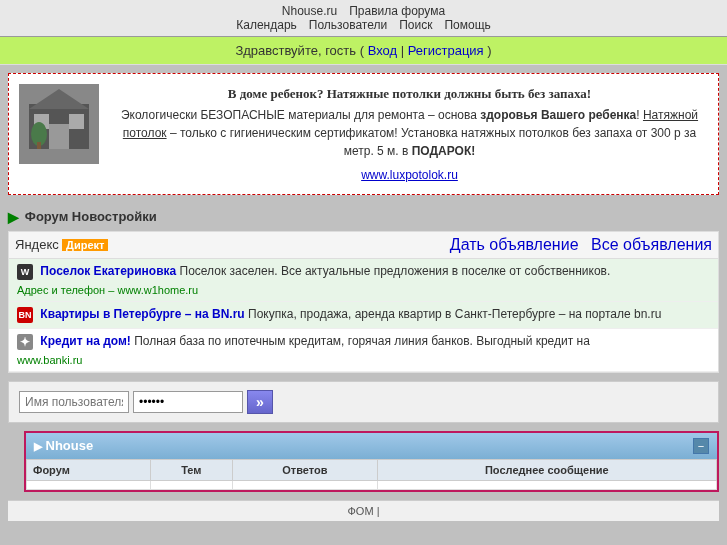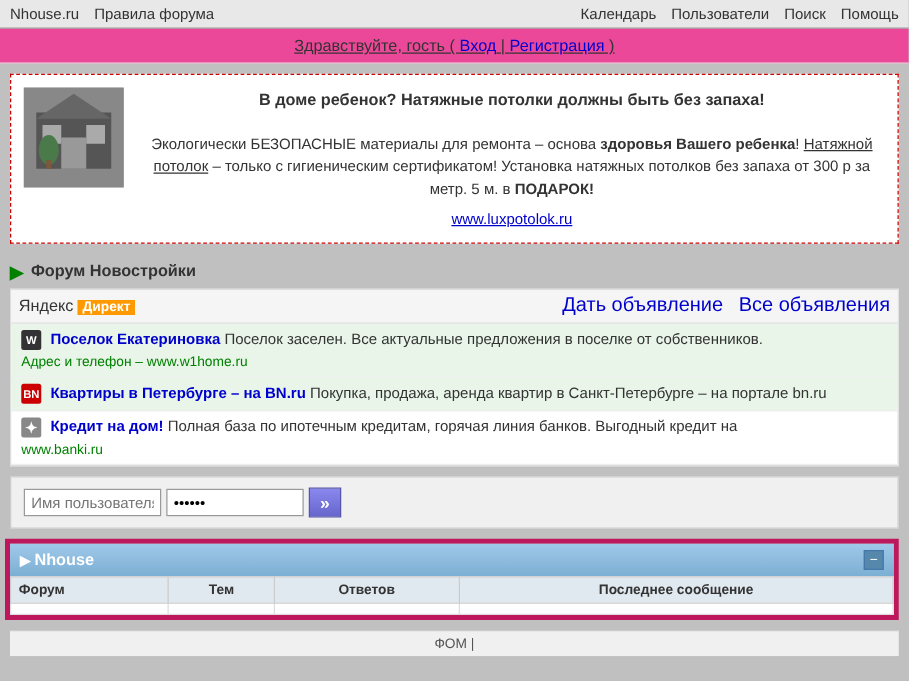--- a/index.html
+++ b/index.html
@@ -10,40 +10,41 @@
       color: #333;
     }
 
     
     #top-nav {
       background: #e8e8e8;
       border-bottom: 1px solid #999;
       padding: 4px 8px;
       display: flex;
       justify-content: space-between;
+      align-items: center;
+      flex-direction: column;
     }
     .nav-left, .nav-right {
       display: flex;
       gap: 12px;
     }
     .nav-link {
       color: #333;
       text-decoration: none;
       font-size: 12px;
       cursor: pointer;
     }
 
     
     #welcome-bar {
-      background: #ec4899;
+      background: #bef264;
       border-bottom: 1px solid #ddd;
       text-align: center;
       padding: 6px;
       font-size: 13px;
-      text-decoration: underline;
     }
     #welcome-bar a {
       color: #0000cc;
       text-decoration: none;
     }
 
     
     #ad-banner {
       background: #fff;
       border: 1px dashed #cc0000;
@@ -67,21 +68,22 @@
     #ad-content {
       flex: 1;
       font-size: 12px;
       line-height: 1.5;
       text-align: center;
     }
     #ad-content .ad-title {
       font-weight: bold;
       font-size: 13px;
       display: block;
-      margin-bottom: 16px;
+      margin-bottom: 2px;
+      font-family: Liberation Serif, serif;
     }
     #ad-content .ad-bold { font-weight: bold; }
     #ad-content .ad-url {
       color: #0000cc;
       display: block;
       margin-top: 6px;
     }
     #ad-content a { text-decoration: underline; }
 
     
@@ -200,22 +202,22 @@
       border: 1px solid #5555aa;
       color: #fff;
       padding: 3px 8px;
       cursor: pointer;
       font-size: 14px;
       font-weight: bold;
     }
 
     
     #nhouse-section {
-      margin: 0 8px 8px 4px;
-      border: 4px solid #be185d;
+      margin: 0 8px 8px 24px;
+      border: 2px solid #be185d;
     }
     #nhouse-header {
       background: linear-gradient(to bottom, #a0c8e8, #7bafd4);
       padding: 5px 8px;
       display: flex;
       justify-content: space-between;
       align-items: center;
       color: #fff;
       font-weight: bold;
       font-size: 13px;

